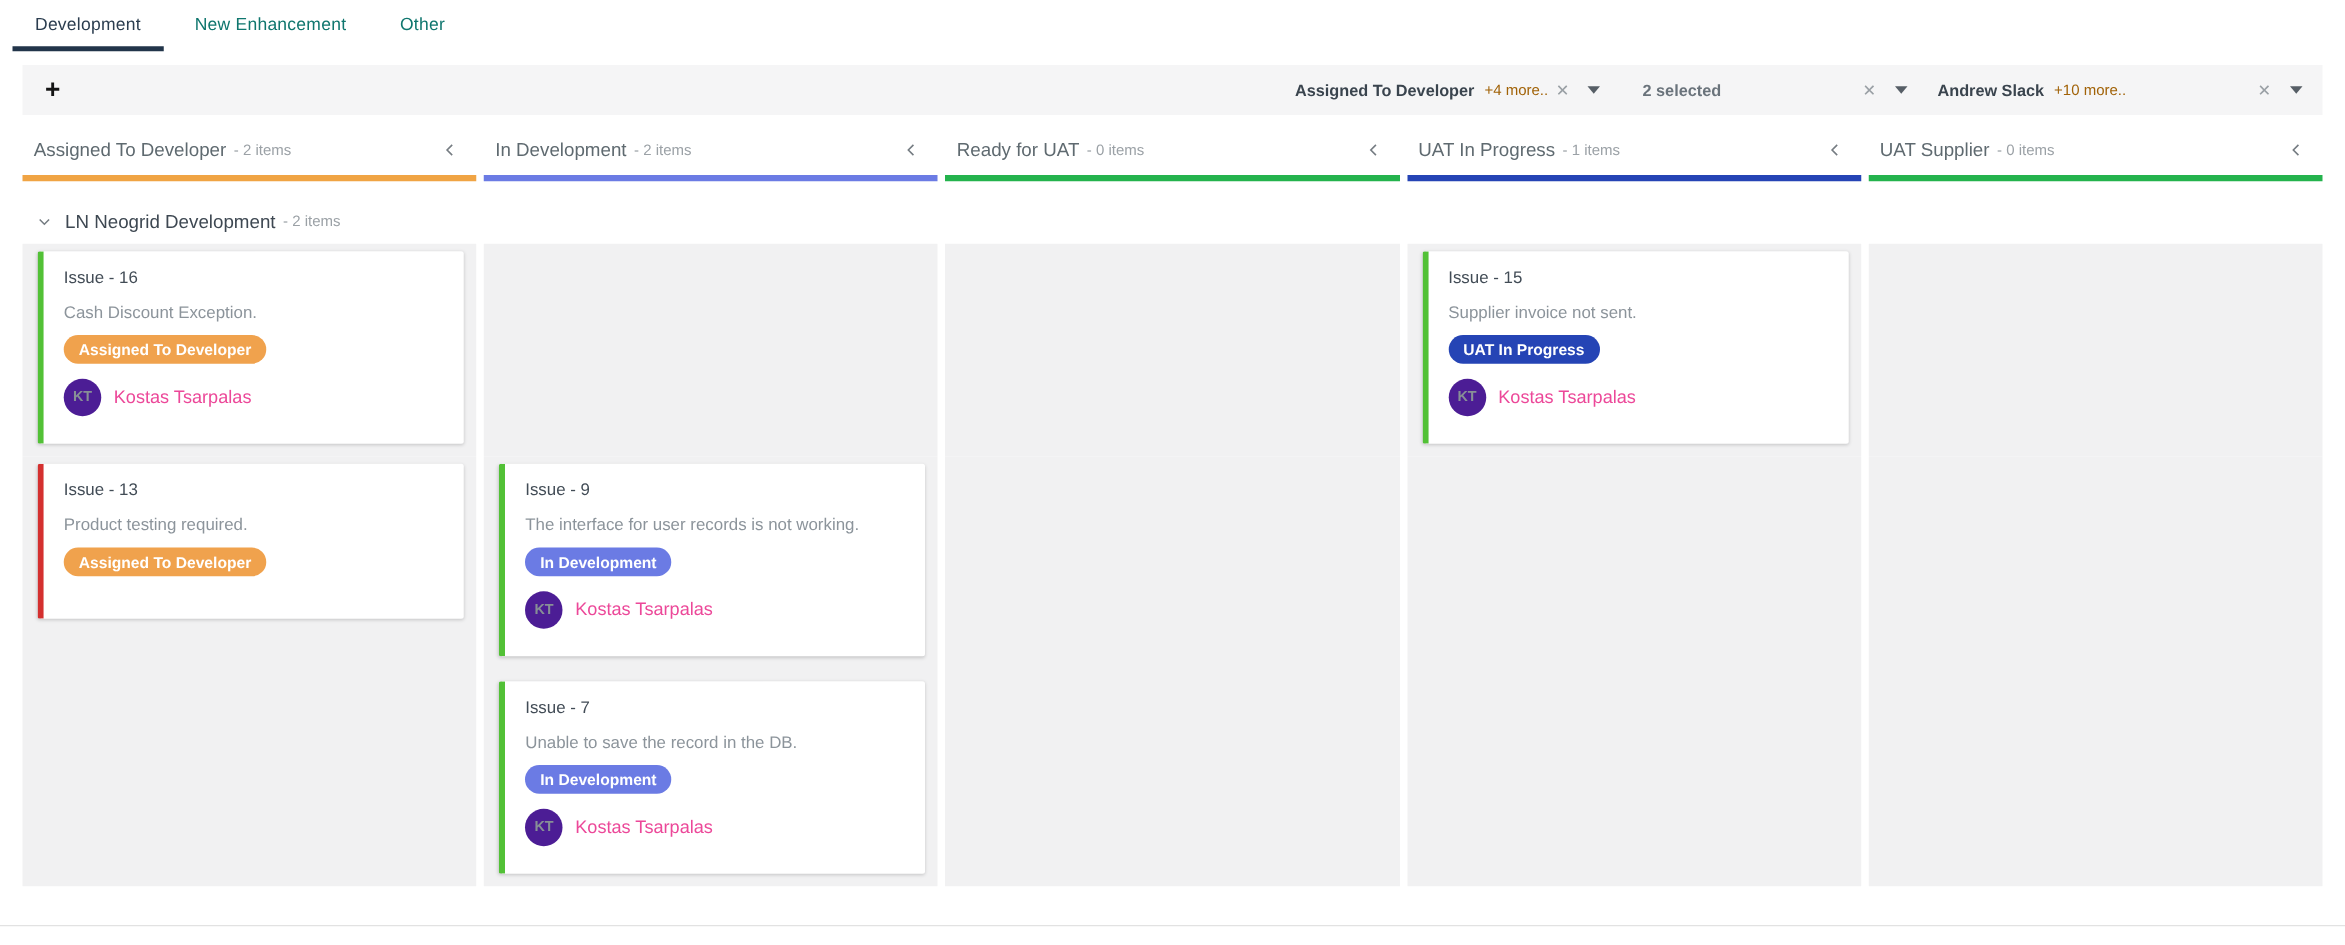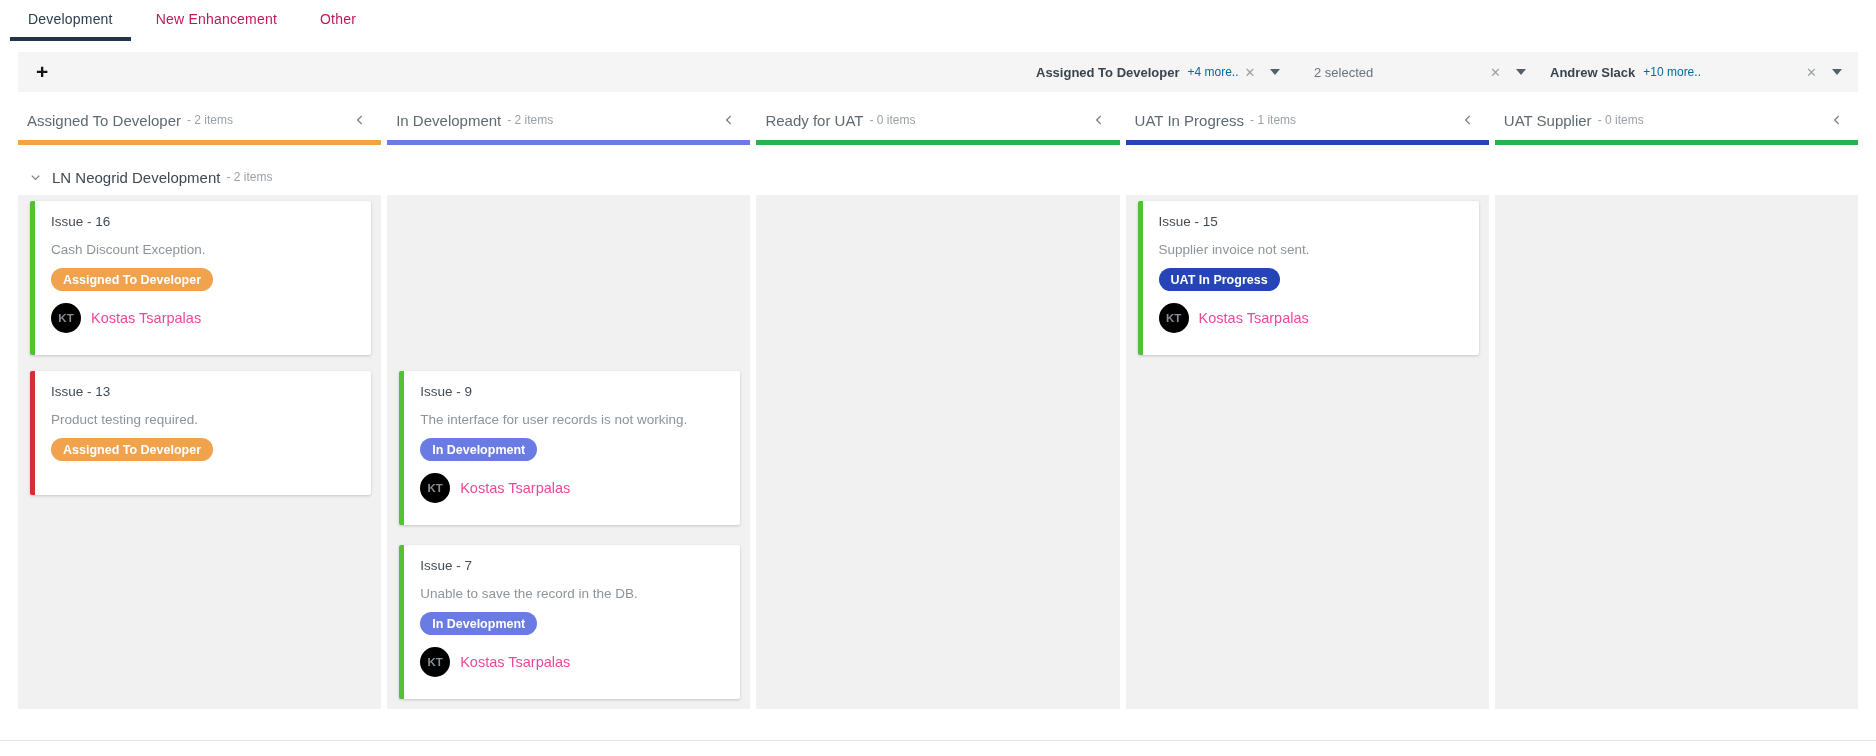--- a/index.html
+++ b/index.html
@@ -8,42 +8,42 @@
     font-family: "Liberation Sans", sans-serif;
     background: #ffffff;
     position: relative;
     overflow: hidden;
     color: #3d4752;
   }
   
   .tabbar { display: flex; padding-left: 10px; height: 41px; }
   .tab {
     position: relative; padding: 11px 18px 0 18px; margin-right: 7px;
-    font-size: 14px; color: #be185d; cursor: pointer; letter-spacing: .2px;
+    font-size: 14px; color: #0f766e; cursor: pointer; letter-spacing: .2px;
   }
   .tab.active { color: #2b3d4f; font-weight: normal; }
   .tab-underline { position: absolute; left: 0; right: 0; bottom: 0; height: 4px; }
   
   .toolbar {
     margin: 11px 18px 0 18px; height: 40px; background: #f5f5f6;
     display: flex; align-items: center; padding: 0 16px 0 14px;
   }
   .add-btn {
     font-size: 21px; font-weight: bold; color: #141414; line-height: 20px;
     background: none; border: none; cursor: pointer; padding: 0 4px;
     font-family: "Liberation Sans", sans-serif;
   }
   .toolbar-right { margin-left: auto; display: flex; align-items: center; }
   .filter-group { display: flex; align-items: center; cursor: pointer; }
   .fg-1 { width: 254px; }
   .fg-2 { width: 212px; margin-left: 24px; }
   .fg-3 { width: 292px; margin-left: 24px; }
   .filter-label { font-size: 13px; font-weight: bold; color: #3a444e; white-space: nowrap; }
-  .filter-label.plain { font-weight: normal; color: #6a737b; }
-  .filter-more { font-size: 12px; color: #0369a1; margin-left: 8px; white-space: nowrap; }
+  .filter-label.plain { font-weight: bold; color: #6a737b; }
+  .filter-more { font-size: 12px; color: #a16207; margin-left: 8px; white-space: nowrap; }
   .clear-x { font-size: 13px; color: #9aa0a5; margin-left: 6px; }
   .push-right { margin-left: auto !important; }
   .caret {
     width: 0; height: 0; margin-left: 15px;
     border-left: 5px solid transparent; border-right: 5px solid transparent;
     border-top: 6px solid #565e66;
   }
   
   .board { margin: 0 18px; }
   .grid { display: grid; grid-template-columns: repeat(5, 1fr); column-gap: 6px; }
@@ -68,21 +68,21 @@
   .card + .card { margin-top: 20px; }
   .card-id { font-size: 13.5px; font-weight: 500; color: #424c56; margin-bottom: 13px; }
   .card-desc { font-size: 13.5px; color: #8c949b; margin-bottom: 11px; }
   .badge {
     display: inline-flex; align-items: center; height: 23px; padding: 0 12px;
     border-radius: 12px; color: #ffffff; font-size: 12.5px; font-weight: bold;
     margin-bottom: 12px; white-space: nowrap;
   }
   .assignee { display: flex; align-items: center; }
   .avatar {
-    width: 30px; height: 30px; border-radius: 50%; background: #000000;
+    width: 30px; height: 30px; border-radius: 50%; background: #4c1d95;
     display: flex; align-items: center; justify-content: center;
     font-size: 11.5px; font-weight: bold; color: #878f96;
   }
   .assignee-name { font-size: 14.5px; color: #ec4899; margin-left: 10px; }
   
   .bottom-divider { position: absolute; left: 0; right: 0; top: 740px; height: 1px; background: #e2e2e2; }
   svg { display: block; }
 </style>
 </head>
 <body>

